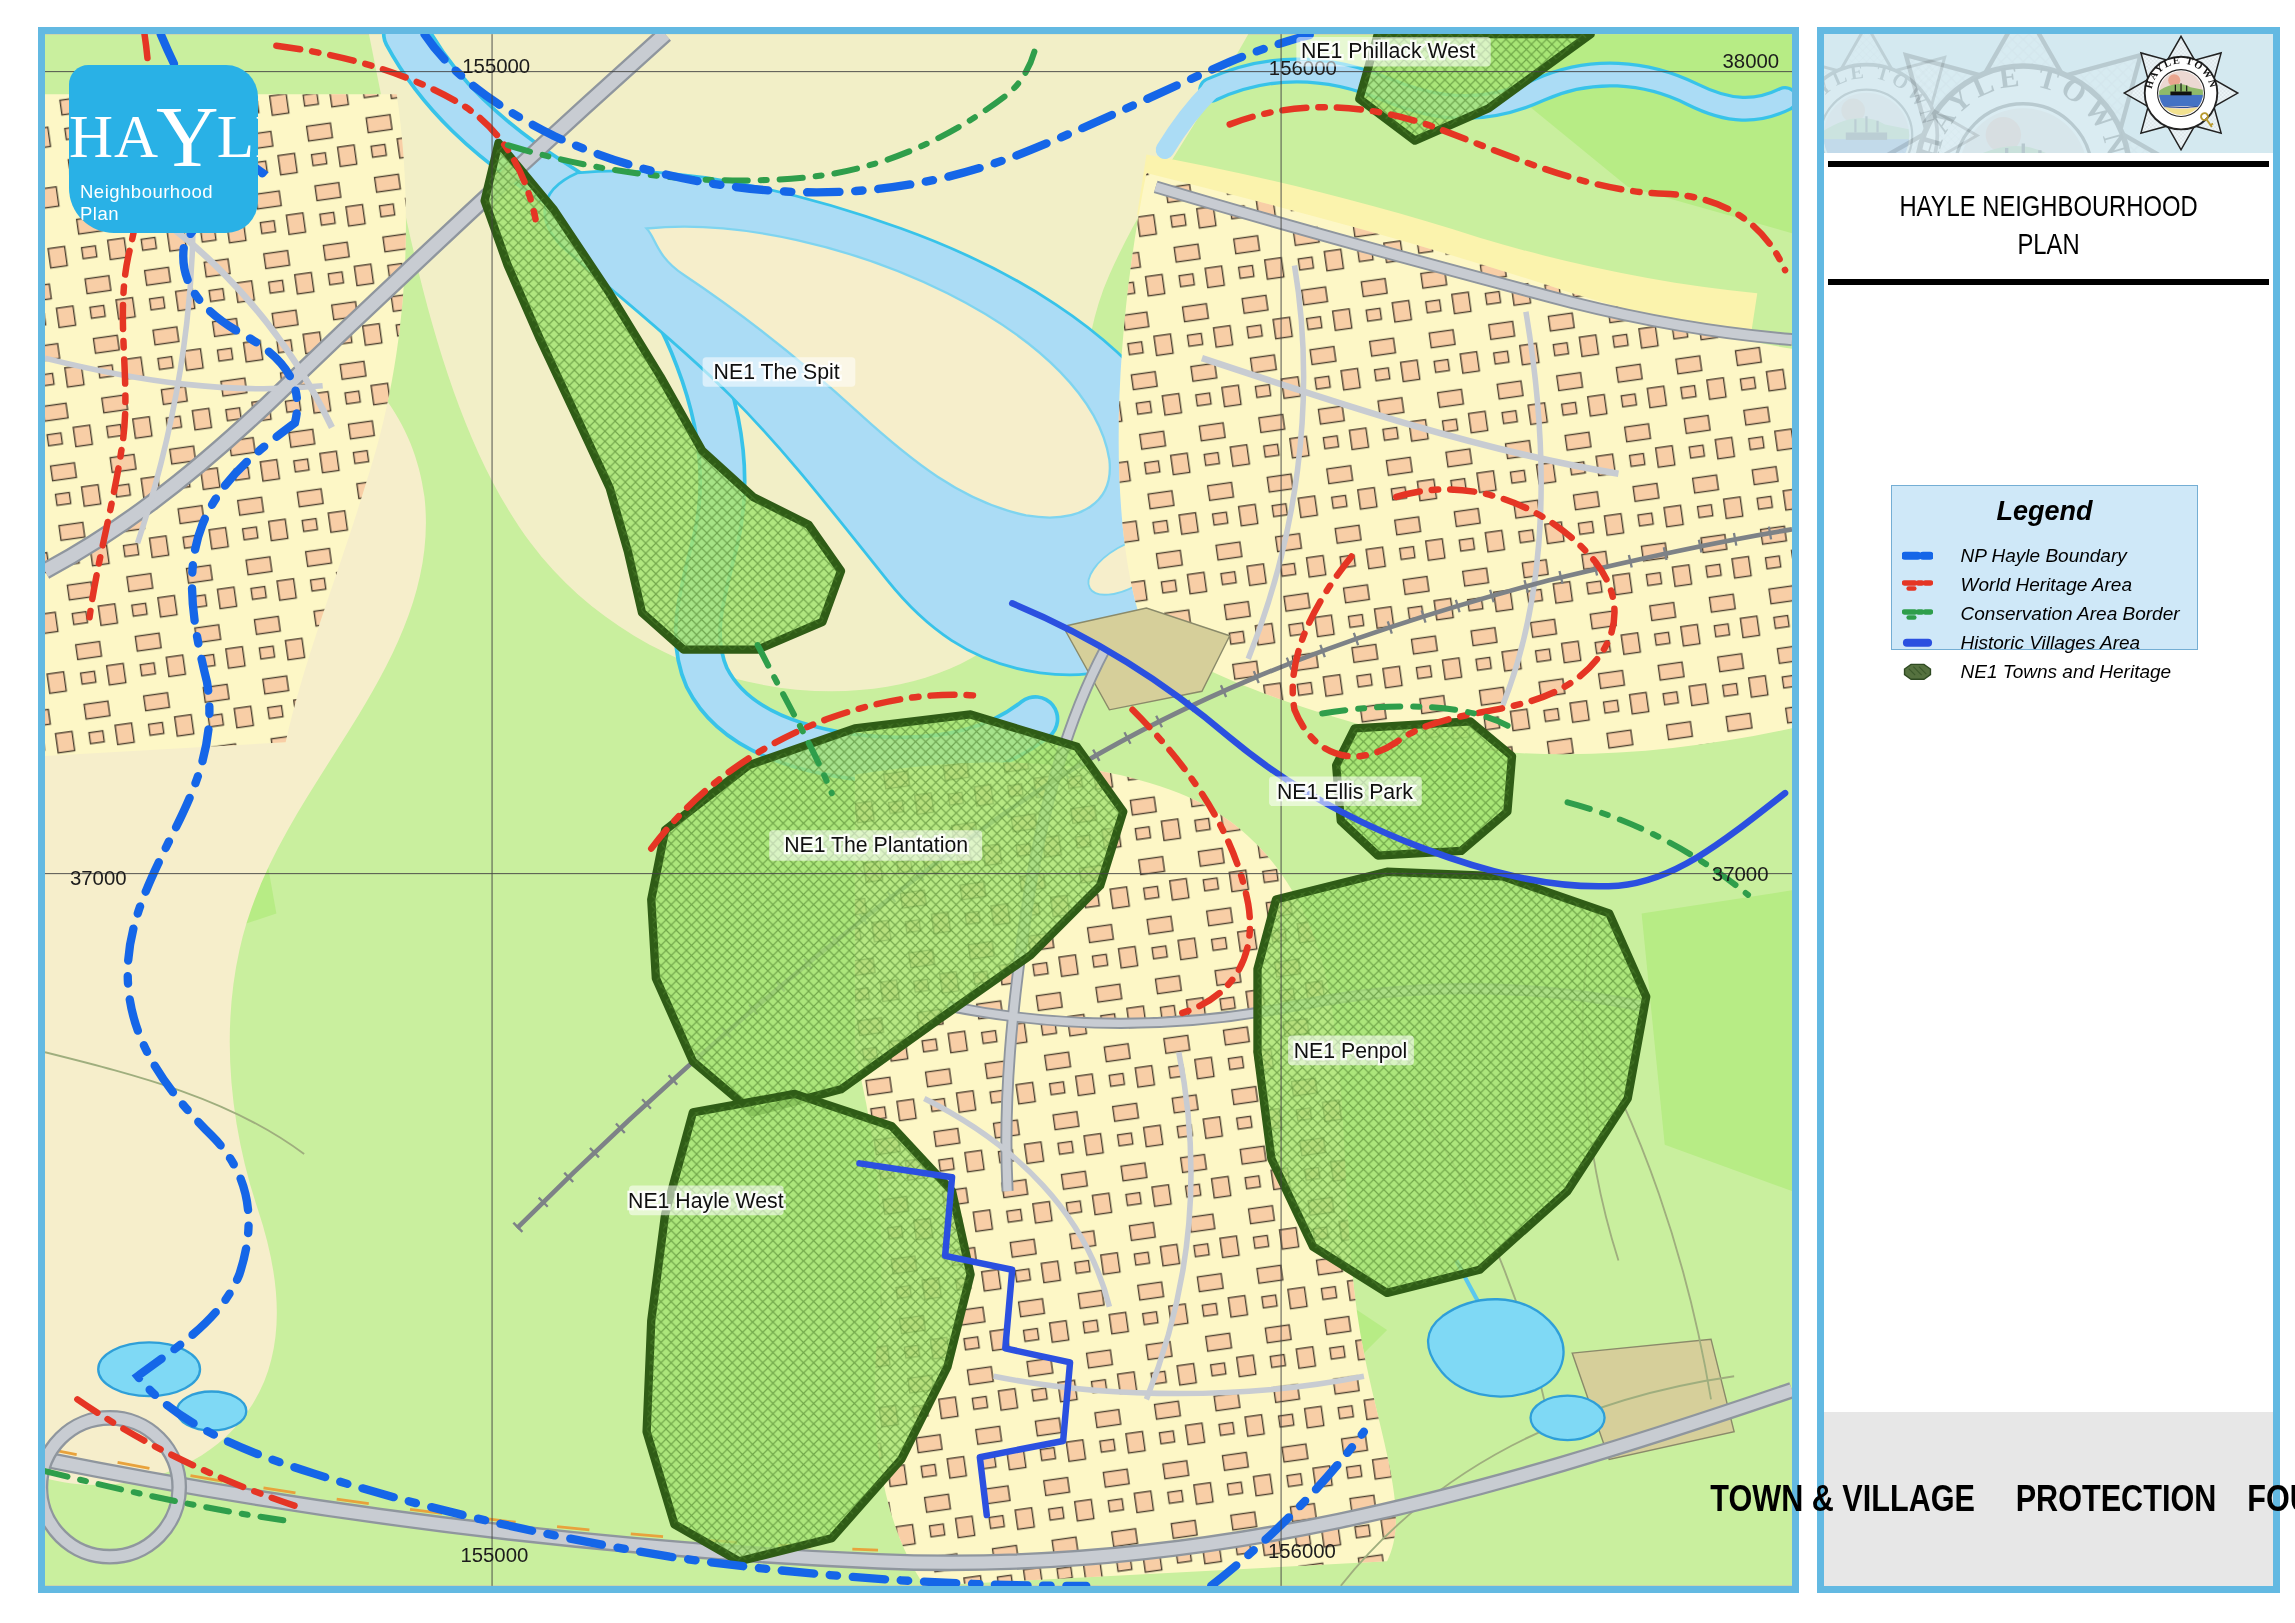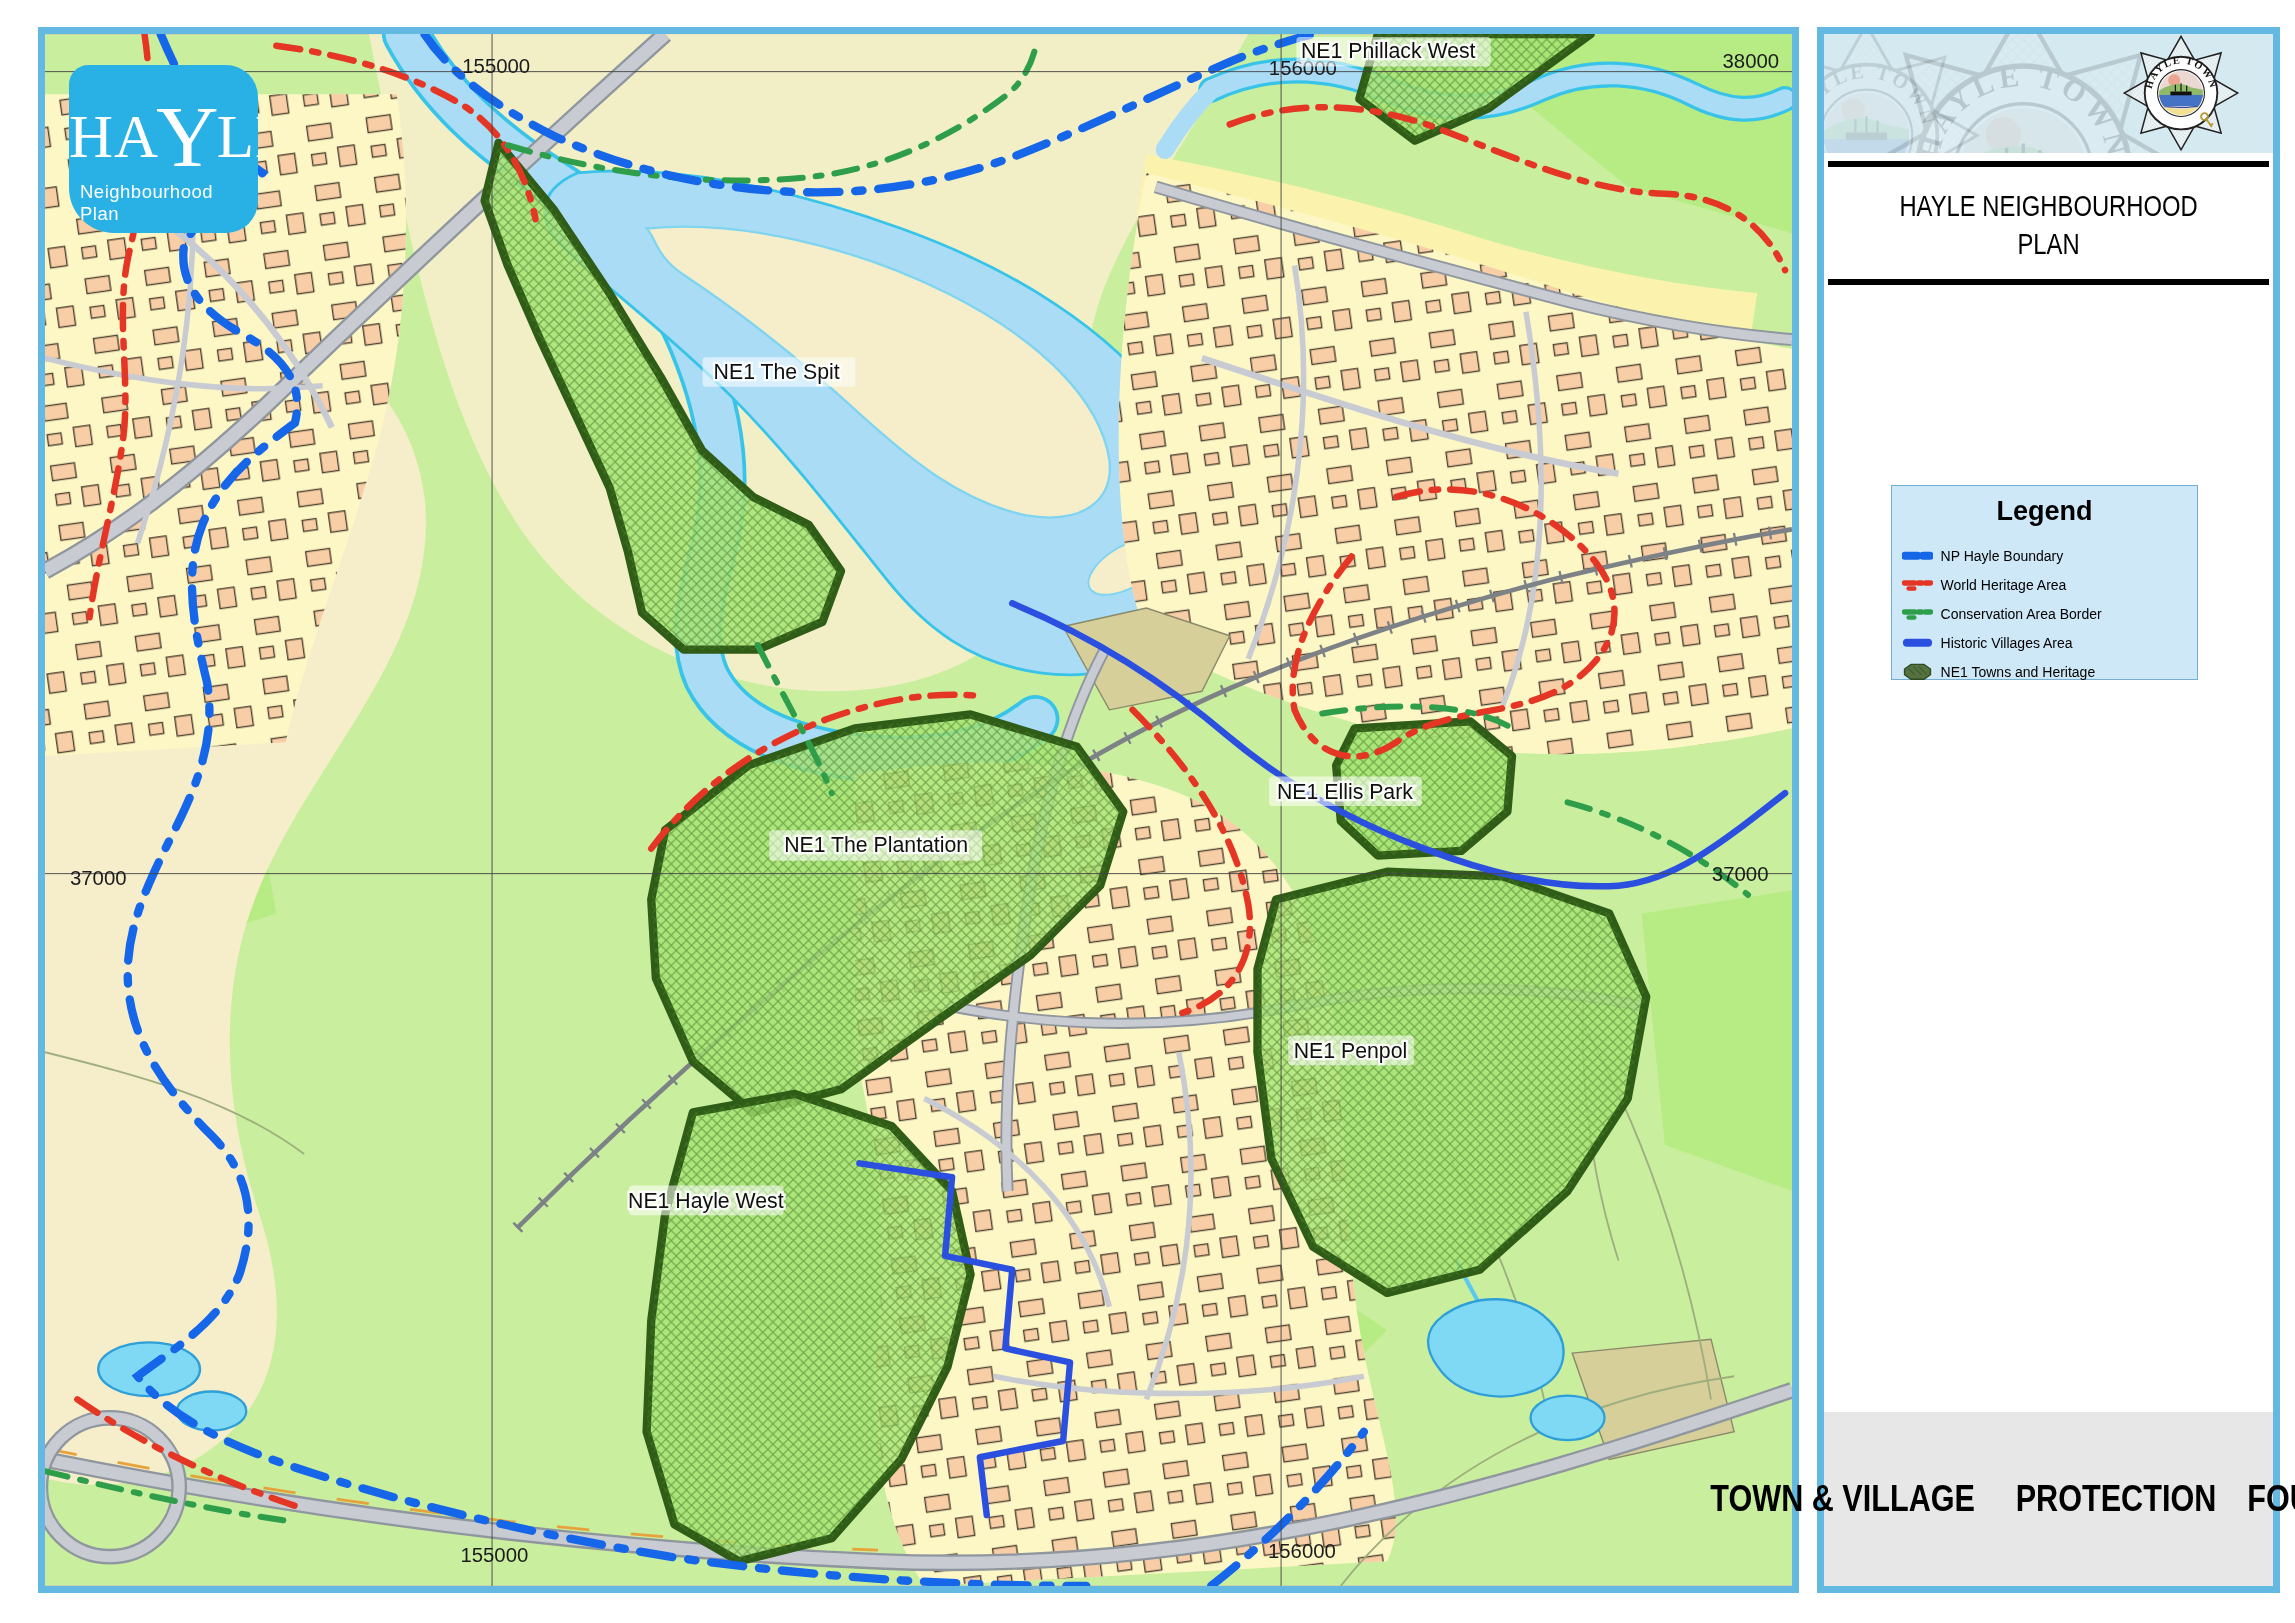--- a/index.html
+++ b/index.html
@@ -42,30 +42,30 @@
   }
   .rule{position:absolute;left:3.7px;right:3.7px;height:5.6px;background:#000;}
   .rule1{top:127px}
   .rule2{top:245px}
   .panel-title{
     position:absolute;left:0;right:0;top:154px;text-align:center;color:#000;
     font-size:29px;line-height:1.3;transform:scaleX(.82);transform-origin:center;
     white-space:nowrap;
   }
   .legend{
-    position:absolute;left:67px;top:451px;width:307px;height:195px;
-    background:#cfe8f8;border:1.9px solid #74aed4;box-sizing:border-box;
+    position:absolute;left:67px;top:451px;width:307px;height:165px;
+    background:#cfe8f8;border:1.9px solid #74aed4;box-sizing:border-box;font-style:italic;
   }
   .legend-title{
     text-align:center;font-weight:bold;font-size:27px;margin-top:10.2px;color:#000;
   }
   .legend-items{margin-top:14px;}
   .legend-item{display:flex;align-items:center;height:29px;padding-left:10.2px;}
   .legend-item .sym{width:31px;height:17.6px;flex:0 0 31px;margin-right:7.4px;}
-  .legend-item .lab{font-size:14px;color:#000;white-space:nowrap;}
+  .legend-item .lab{font-size:19px;color:#000;white-space:nowrap;margin-left:20px;}
   .panel-footer{
     position:absolute;left:0;right:0;bottom:0;height:174px;background:#e7e7e7;
     display:flex;align-items:center;justify-content:center;
   }
   .panel-footer div{
     font-weight:bold;font-size:36px;line-height:1.12;color:#000;
     transform:scaleX(.85);white-space:nowrap;
   }
   
   .arealabel{

